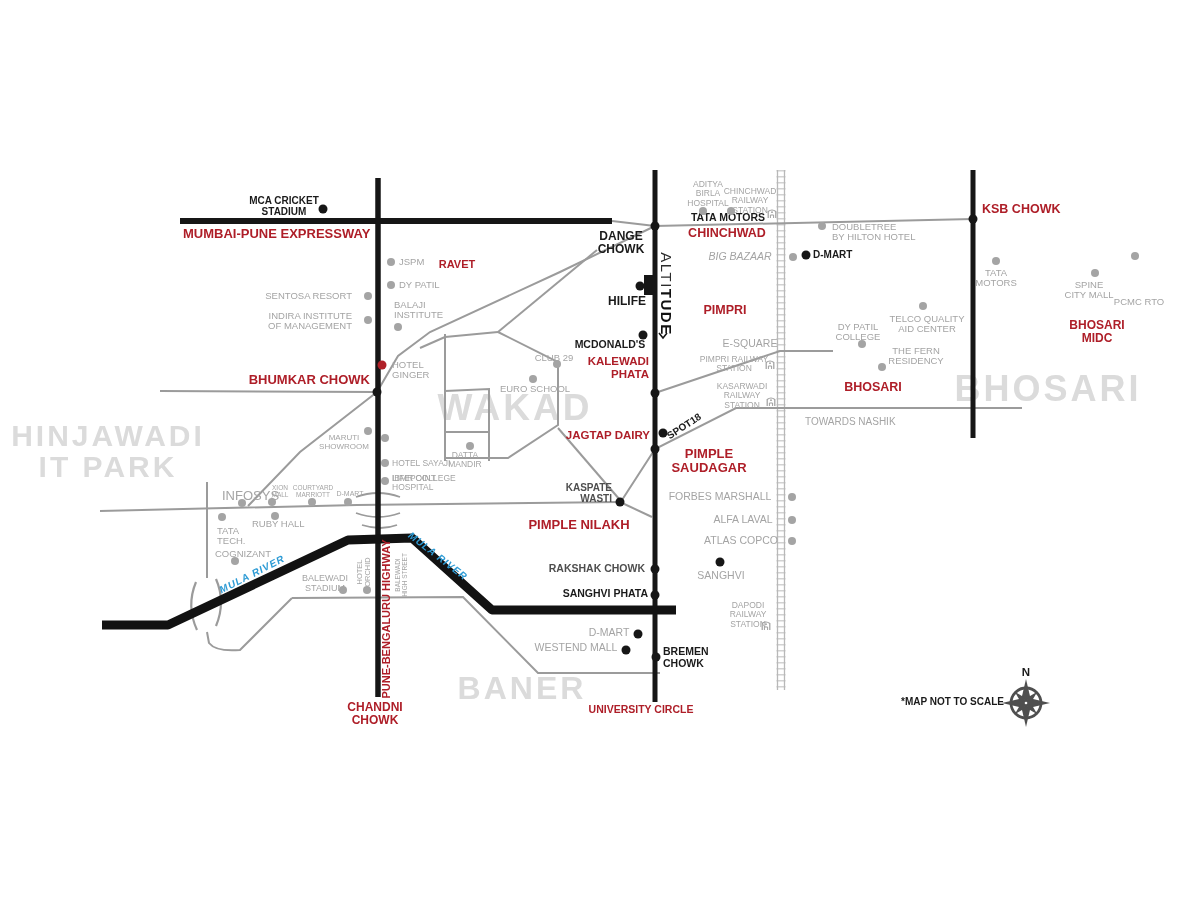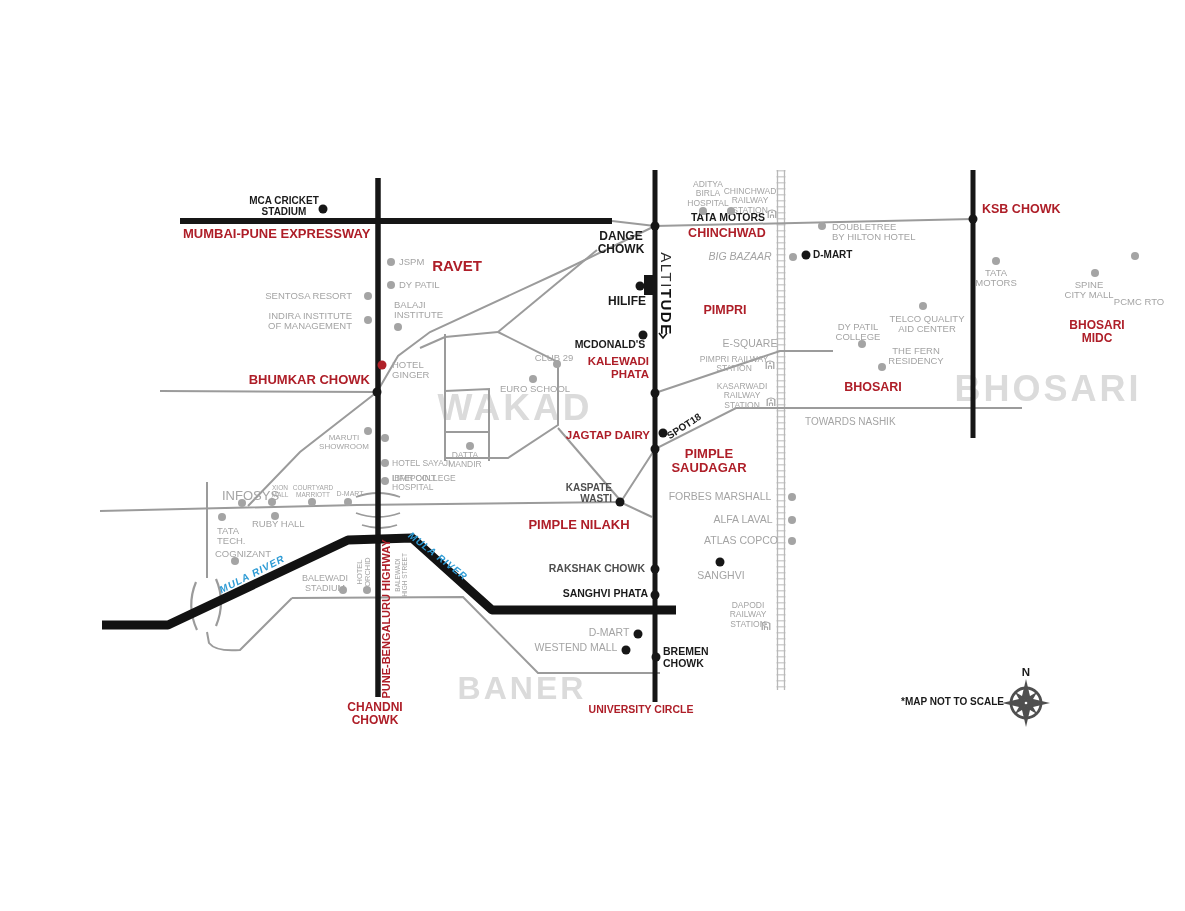--- a/index.html
+++ b/index.html
@@ -27,20 +27,21 @@
   #altitude-logo .bold{font-weight:900;color:#111;}
 </style>
 </head>
 <body>
 
 <div id="stage">
 
   <div id="area-layer">
       <div class="lbl s-big" style="font-size: 36px; left: 1048px; top: 370px; text-align: center; transform: translateX(-50%);">BHOSARI</div>
       <div class="lbl s-big" style="font-size: 37px; left: 515px; top: 389px; text-align: center; transform: translateX(-50%);">WAKAD</div>
+      <div class="lbl s-big" style="font-size: 30px; left: 108px; top: 420px; text-align: center; transform: translateX(-50%);">HINJAWADI<br>IT PARK</div>
       <div class="lbl s-big" style="font-size: 32px; left: 522px; top: 672px; text-align: center; transform: translateX(-50%);">BANER</div>
     </div>
 
   <svg id="roads-svg" width="1185" height="911" viewBox="0 0 1185 911">
 
     <g>
       <line x1="781" y1="170" x2="781" y2="690" stroke="#d2d2d2" stroke-width="9" stroke-dasharray="1.6 4.4"></line>
       <line x1="777.5" y1="170" x2="777.5" y2="690" stroke="#b8b8b8" stroke-width="1.3"></line>
       <line x1="784.5" y1="170" x2="784.5" y2="690" stroke="#b8b8b8" stroke-width="1.3"></line>
     </g>
@@ -107,21 +108,21 @@
   </svg>
 
   <div id="label-layer">
 
     <div id="altitude-logo">
       <span>ALTI</span><span class="bold">TUDE</span>
     </div>
   <div class="lbl s-black" style="font-size: 10px; left: 284px; top: 195px; text-align: center; transform: translateX(-50%);">MCA CRICKET<br>STADIUM</div>
       <div class="dot dot-black" style="left: 323px; top: 209px;"></div>
       <div class="lbl s-red" style="font-size: 13px; left: 183px; top: 227px; text-align: left;">MUMBAI-PUNE EXPRESSWAY</div>
-      <div class="lbl s-red" style="font-size: 15px; left: 457px; top: 258px; text-align: center; transform: translateX(-50%);">RAVET</div>
+      <div class="lbl s-red" style="font-size: 11px; left: 457px; top: 258px; text-align: center; transform: translateX(-50%);">RAVET</div>
       <div class="lbl s-gray" style="font-size: 9.5px; left: 399px; top: 257px; text-align: left;">JSPM</div>
       <div class="dot dot-gray" style="left: 391px; top: 262px;"></div>
       <div class="lbl s-gray" style="font-size: 9.5px; left: 399px; top: 280px; text-align: left;">DY PATIL</div>
       <div class="dot dot-gray" style="left: 391px; top: 285px;"></div>
       <div class="lbl s-gray" style="font-size: 9.5px; left: 352px; top: 291px; text-align: right; transform: translateX(-100%);">SENTOSA RESORT</div>
       <div class="dot dot-gray" style="left: 368px; top: 296px;"></div>
       <div class="lbl s-gray" style="font-size: 9.5px; left: 352px; top: 311px; text-align: right; transform: translateX(-100%);">INDIRA INSTITUTE<br>OF MANAGEMENT</div>
       <div class="dot dot-gray" style="left: 368px; top: 320px;"></div>
       <div class="lbl s-gray" style="font-size: 9.5px; left: 394px; top: 300px; text-align: left;">BALAJI<br>INSTITUTE</div>
       <div class="dot dot-gray" style="left: 398px; top: 327px;"></div>

